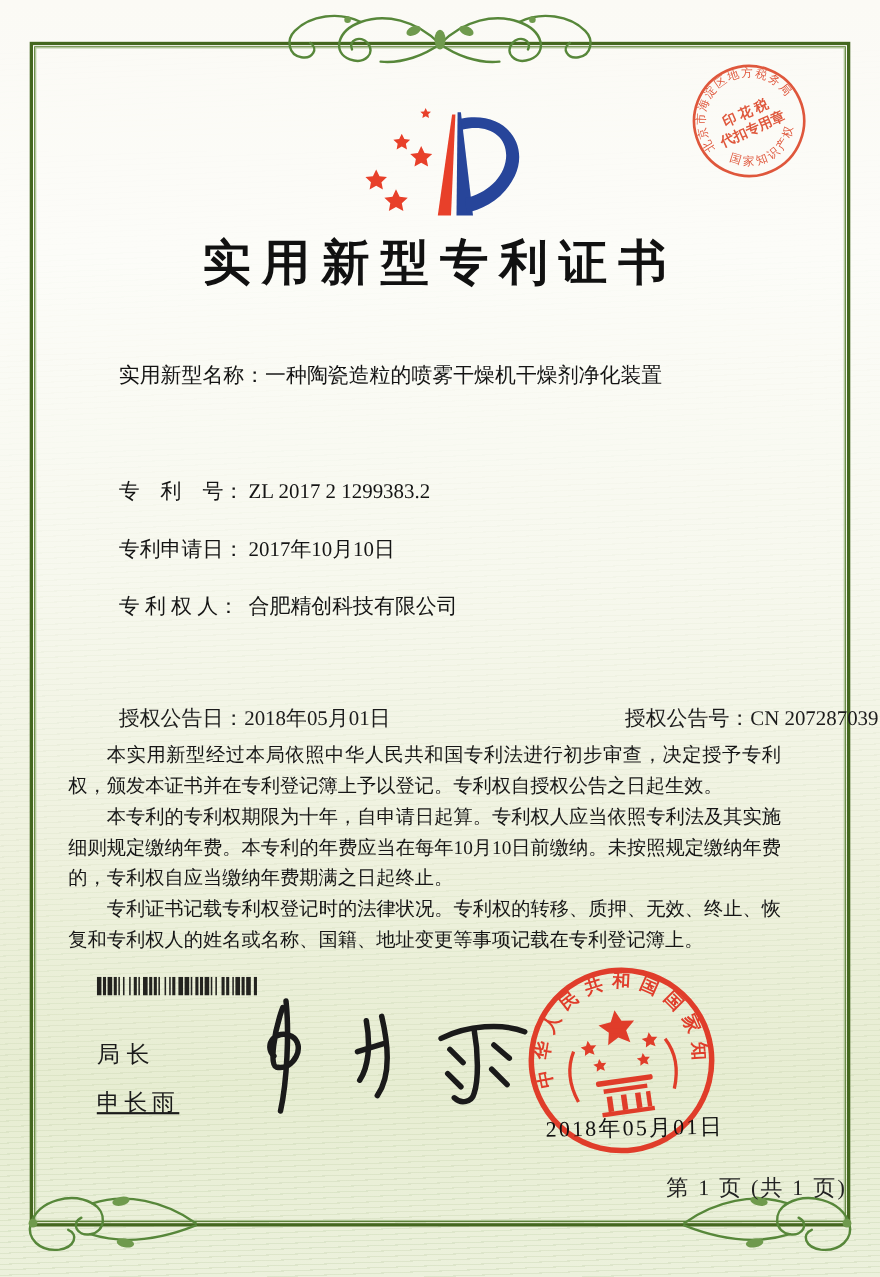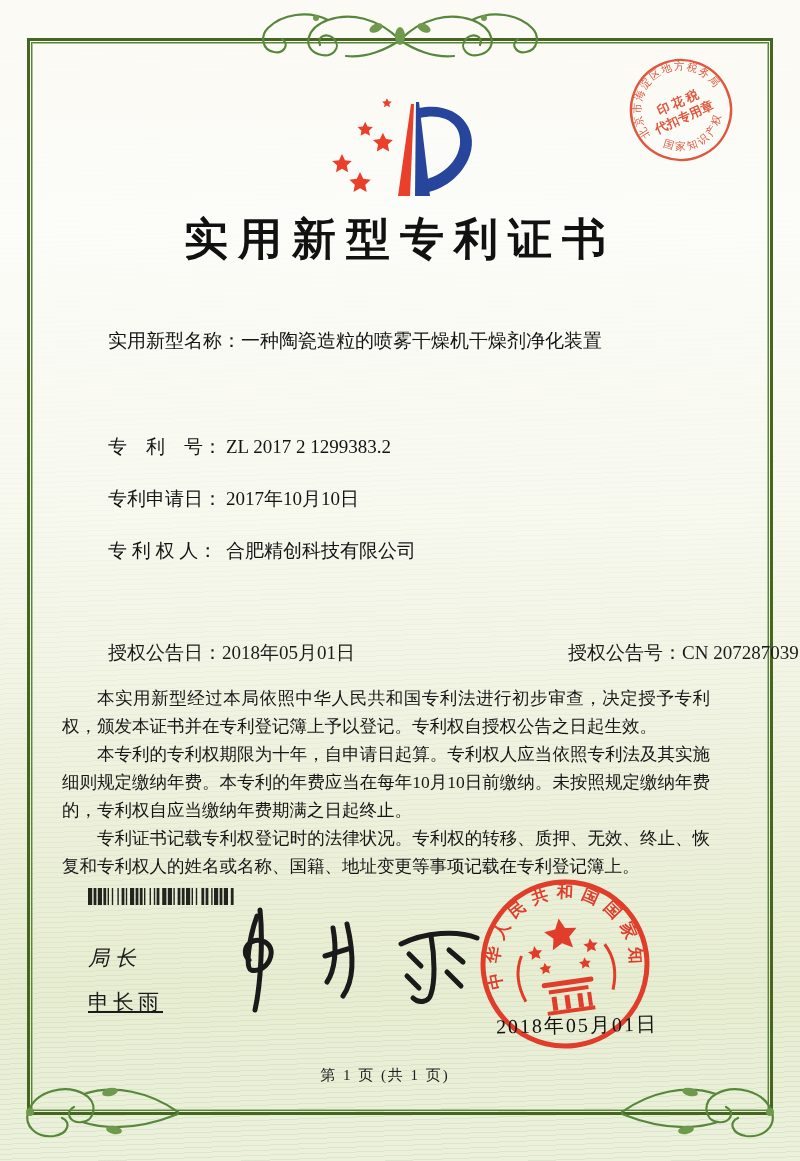--- a/index.html
+++ b/index.html
@@ -44,39 +44,39 @@
   }
 
   .frow{position:absolute;left:88px;font-size:19px;white-space:nowrap;margin-left:20px;}
   .flabel{display:inline-block;min-width:118px;color:#141414;}
   .fvalue{color:#141414;}
   .fvalue.wrap{display:inline-block;white-space:normal;width:470px;vertical-align:top;line-height:29px;}
   .grant-no{position:absolute;left:460px;top:0;font-size:19px;white-space:nowrap;}
 
   .body-text{
     position:absolute;left:62px;top:672px;width:648px;
-    font-size:17.5px;line-height:28px;text-align:justify;color:#161616;margin-top:12px;
+    font-size:17.5px;line-height:28px;text-align:justify;color:#161616;
   }
   .body-text p{margin:0;text-indent:2em;}
 
   .barcode{position:absolute;left:88px;top:888px;width:210px;height:17px;}
   .barcode rect{fill:#23231f;}
 
-  .signatory-title{position:absolute;left:88px;top:944px;font-size:21px;letter-spacing:6px;font-style:italic;}
+  .signatory-title{position:absolute;left:88px;top:944px;font-size:21px;letter-spacing:6px;}
   .signatory-name{position:absolute;left:88px;top:988px;font-size:21px;letter-spacing:4px;text-decoration:underline;}
   .signature{position:absolute;left:205px;top:898px;width:290px;height:135px;}
 
   .seal{position:absolute;left:477px;top:876px;width:176px;height:176px;opacity:.93;}
   .seal-date{
     position:absolute;left:496px;top:1012px;
     font-size:20px;letter-spacing:2px;color:#111;transform:rotate(-1deg);
   }
   .footer{
     position:absolute;left:0;right:30px;top:1066px;
-    text-align:center;font-size:15px;letter-spacing:2px;color:#222;
+    text-align:right;font-size:20px;letter-spacing:2px;color:#222;
   }
 </style>
 </head>
 <body>
 
 <div class="page">
 
   <div class="texture"></div>
 
   <div class="frame-outer">

